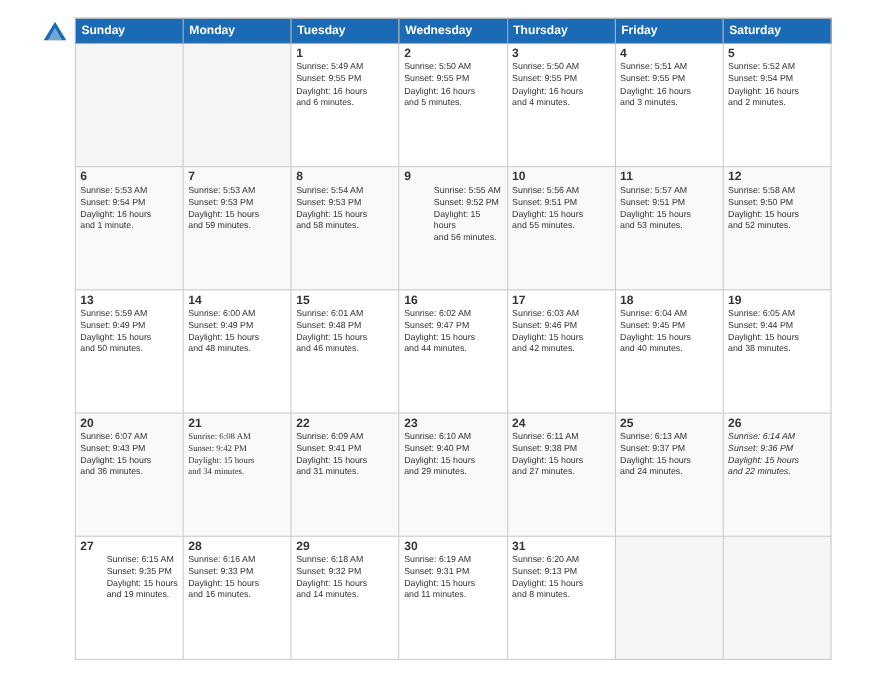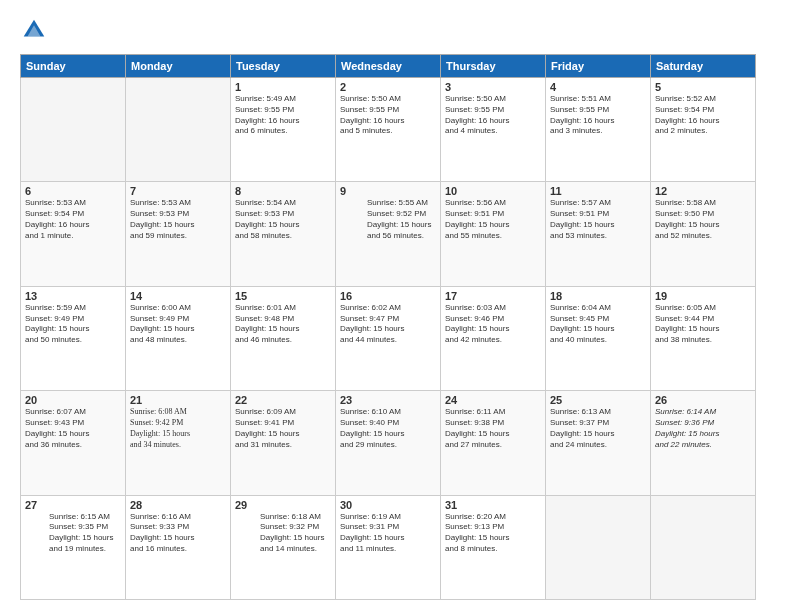--- a/index.html
+++ b/index.html
@@ -6,23 +6,22 @@
     body {
       font-family: Arial, sans-serif;
       background: #fff;
       width: 792px;
       height: 612px;
       overflow: hidden;
     }
     .page {
       width: 776px;
       height: 612px;
-      padding: 16px 20px 12px 20px;
+      padding: 16px 20px 12px 36px;
       display: flex;
-      flex-direction: column;
     }
     .header {
       display: flex;
       justify-content: space-between;
       align-items: flex-start;
       margin-bottom: 10px;
     }
     .logo {
       display: flex;
       align-items: center;
@@ -339,21 +338,21 @@
           </td>
           <td>
             <span class="day-num">28</span>
             <div class="day-info" style="white-space: pre-line;">Sunrise: 6:16 AM
 Sunset: 9:33 PM
 Daylight: 15 hours
 and 16 minutes.</div>
           </td>
           <td>
             <span class="day-num">29</span>
-            <div class="day-info" style="white-space: pre-line; margin-left: 25px;">Sunrise: 6:18 AM
+            <div class="day-info" style="white-space: pre-line;">Sunrise: 6:18 AM
 Sunset: 9:32 PM
 Daylight: 15 hours
 and 14 minutes.</div>
           </td>
           <td>
             <span class="day-num">30</span>
             <div class="day-info" style="white-space: pre-line;">Sunrise: 6:19 AM
 Sunset: 9:31 PM
 Daylight: 15 hours
 and 11 minutes.</div>

